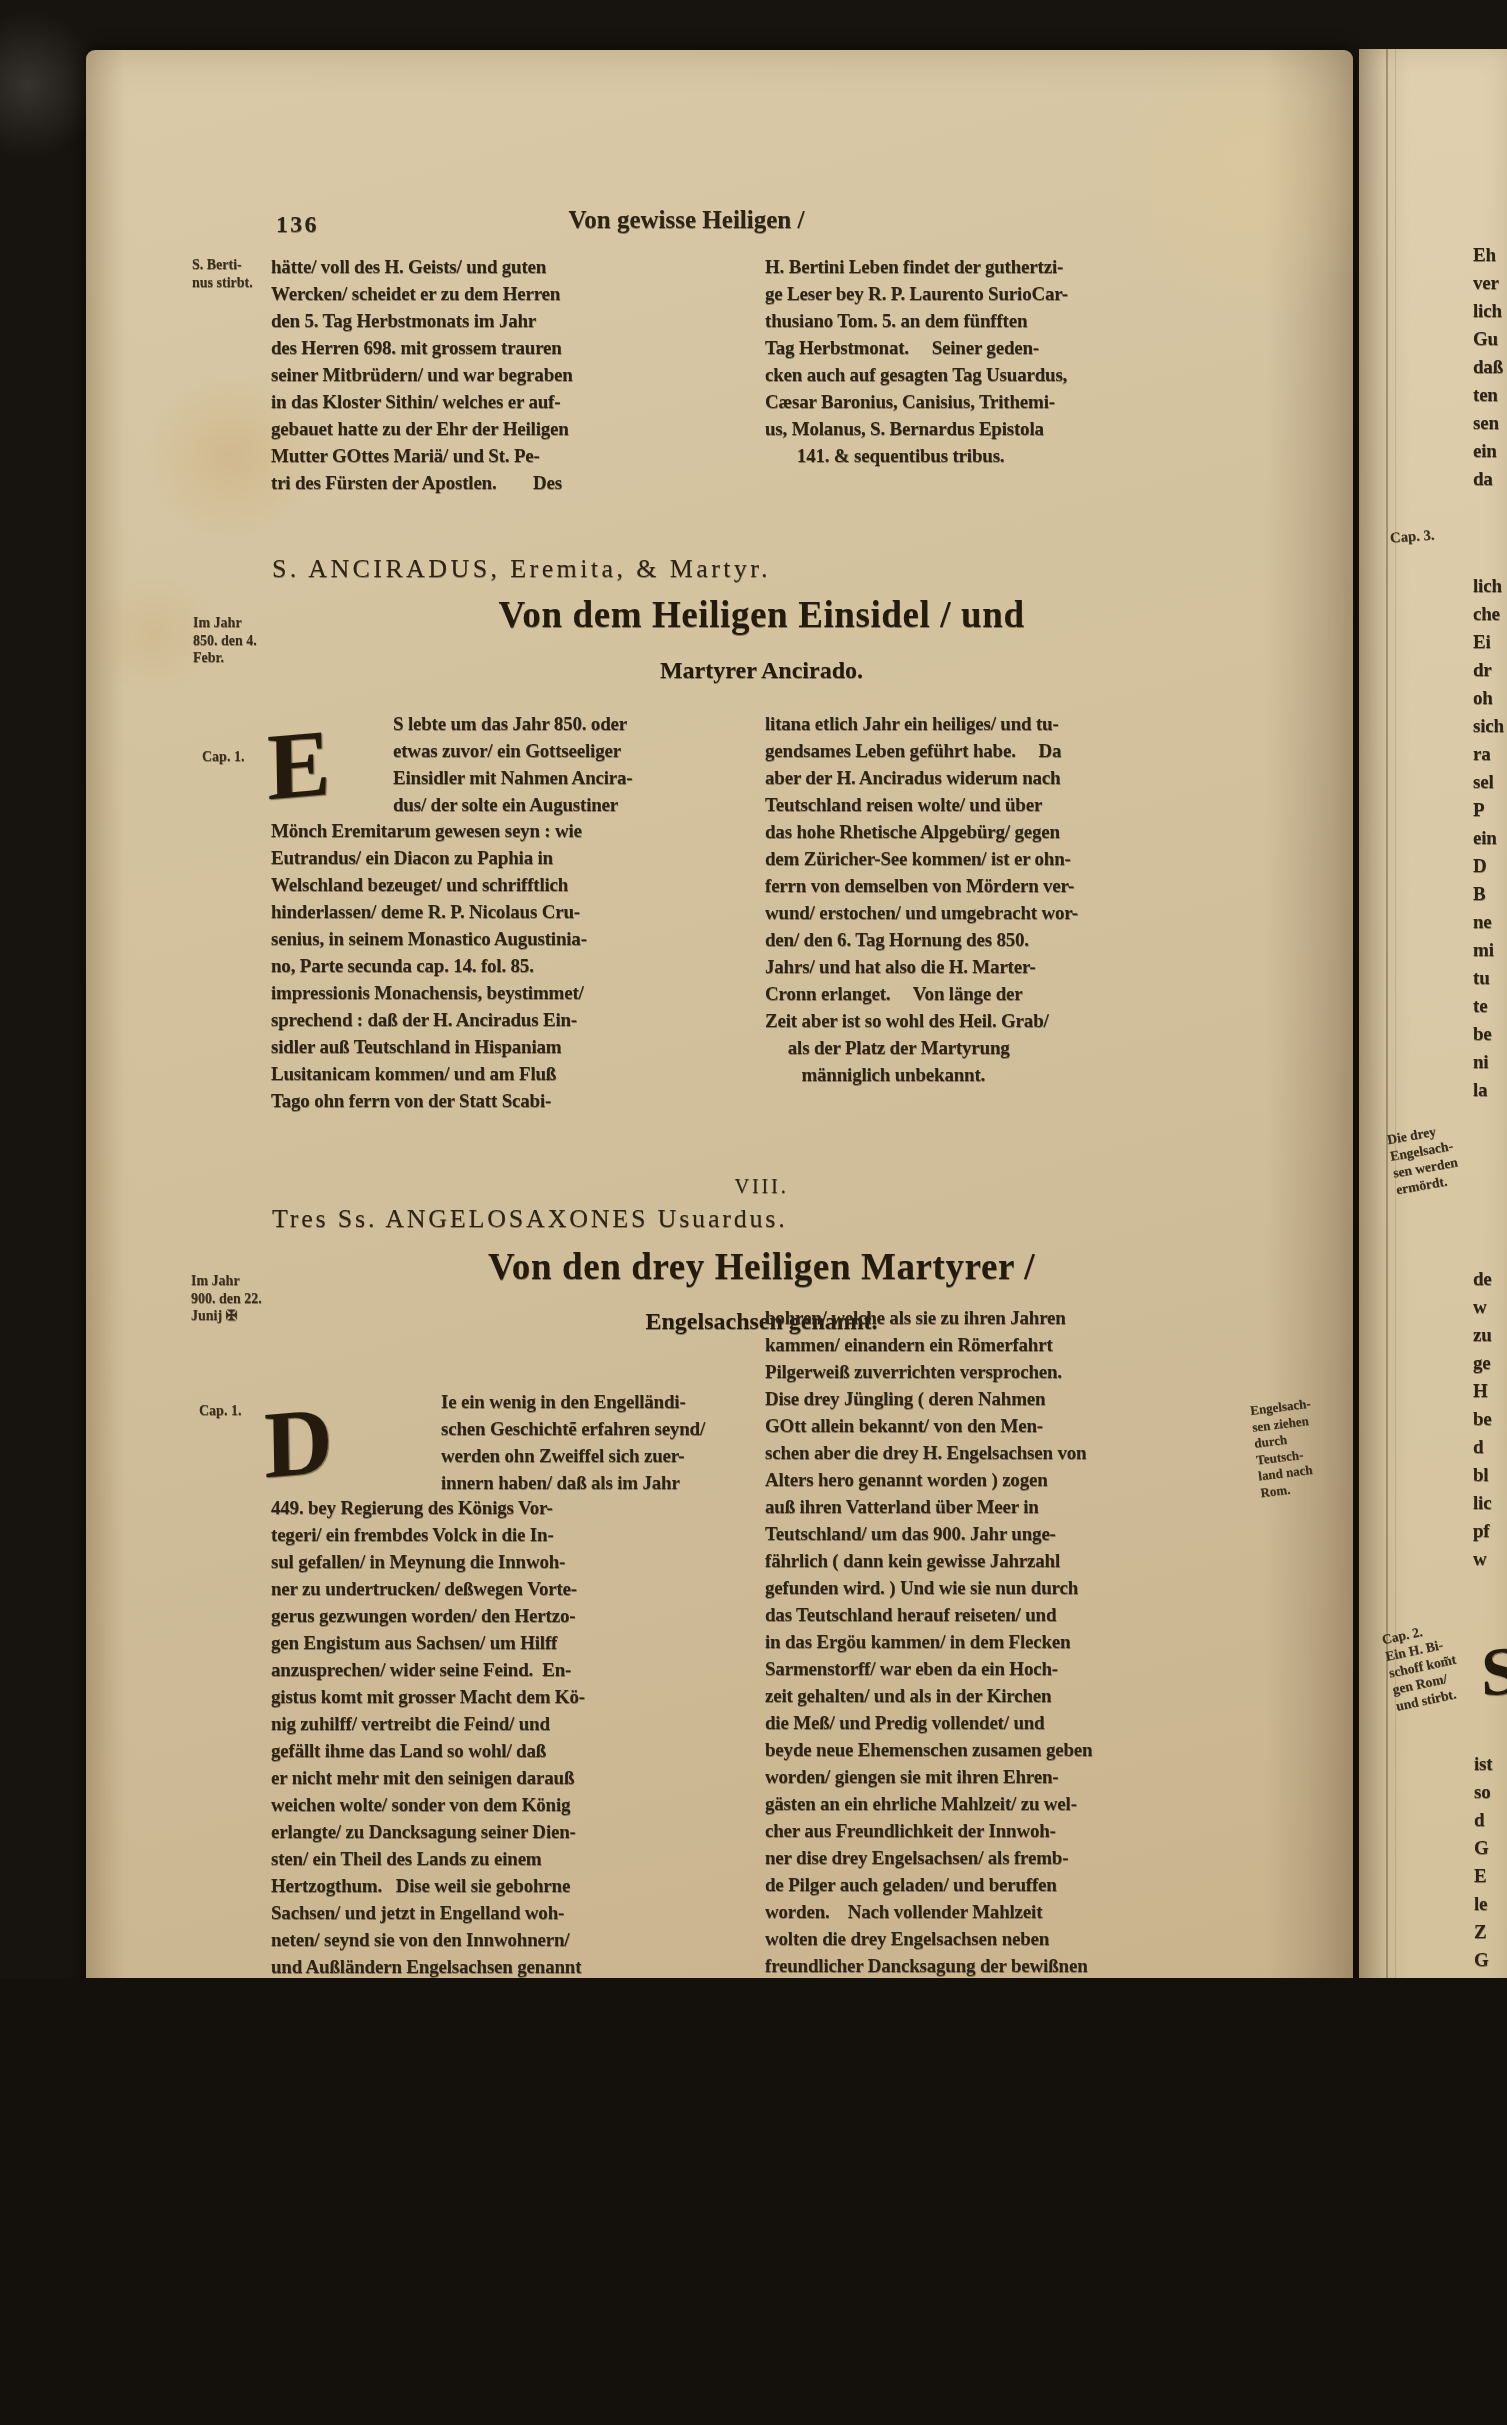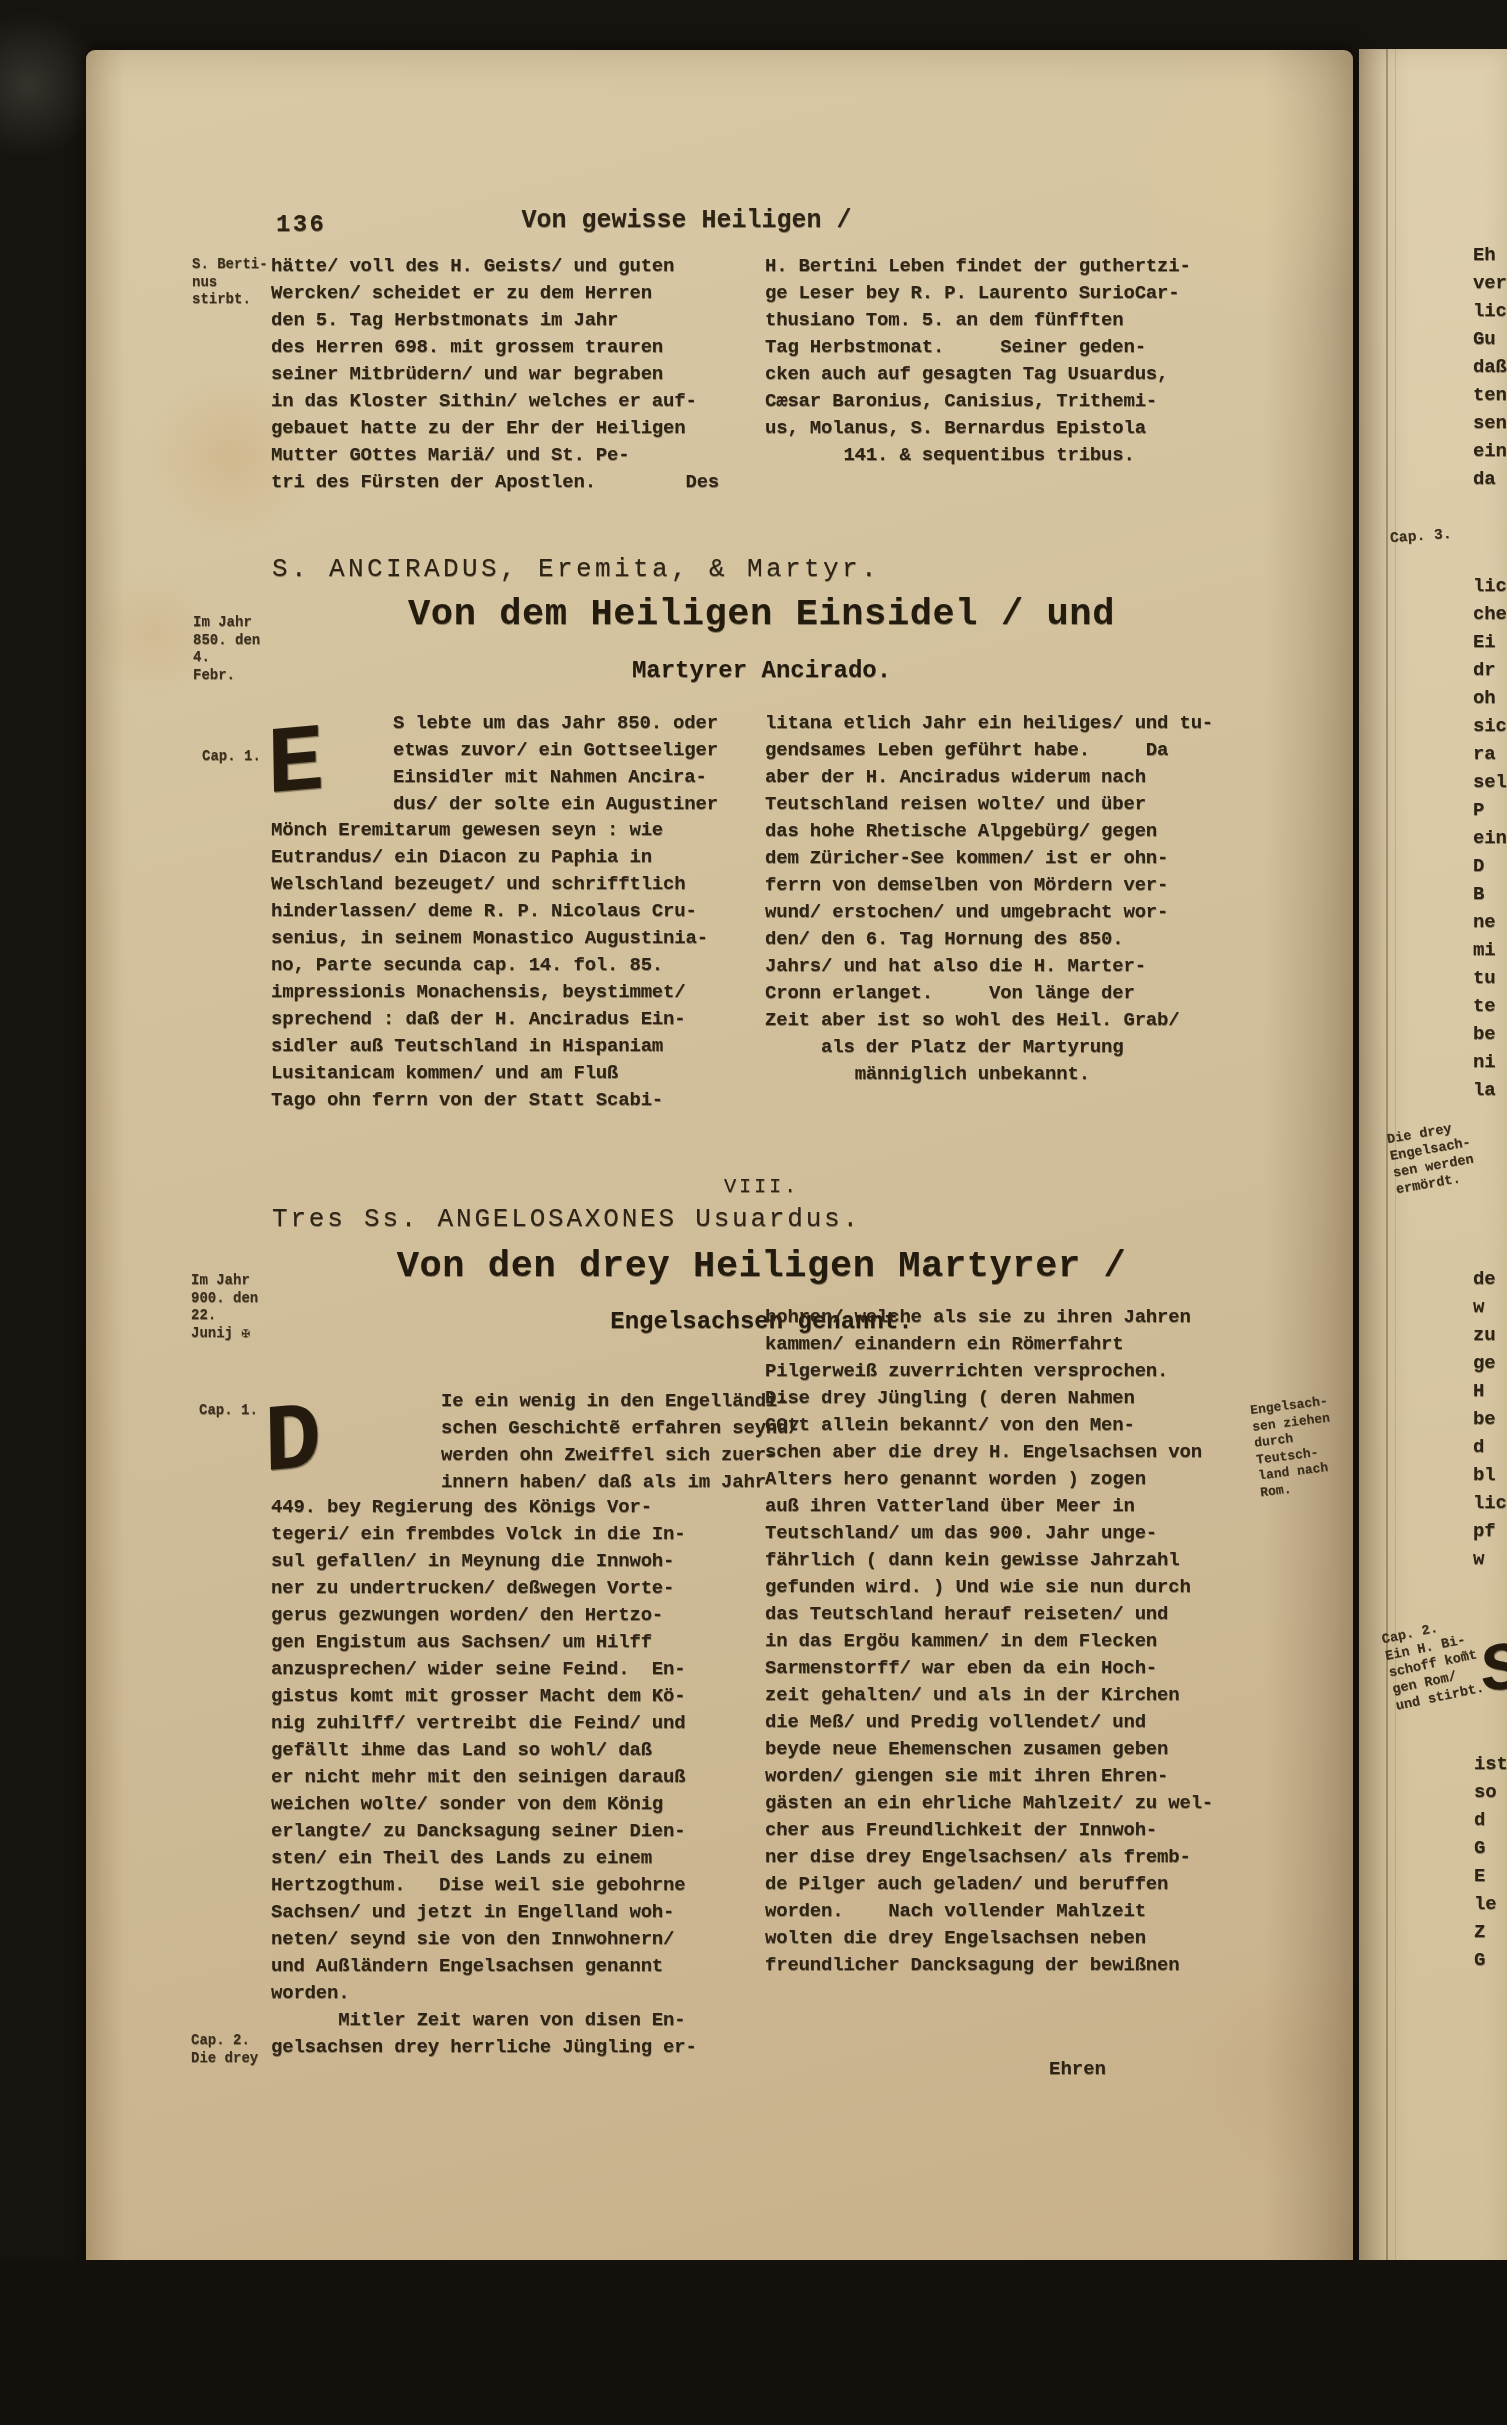--- a/index.html
+++ b/index.html
@@ -1,22 +1,22 @@
 <!DOCTYPE html>
 <html style="font-size:9px"><head>
 <meta charset="utf-8">
 <style>
   html,body{margin:0;padding:0;background:#14110d;}
   .stage{
-    position:relative;width:1508px;height:2260px;overflow:hidden;
+    position:relative;width:1508px;height:1978px;overflow:hidden;
     background:
       radial-gradient(circle at 28px 85px, rgba(125,125,118,0.30), transparent 74px),
       radial-gradient(circle at 31px 2400px, rgba(120,120,112,0.18), transparent 62px),
       #17130e;
-    font-family:Liberation Mono, monospace;
+    font-family:Liberation Serif, serif;
   }
   .abs{position:absolute;}
   .pre{white-space:pre-wrap;}
   .page-main{
     left:86px;top:50px;width:1267px;height:2320px;border-radius:9px;
     background:
       radial-gradient(circle at 145px 406px, rgba(188,140,72,0.22), transparent 85px),
       radial-gradient(circle at 68px 584px, rgba(180,135,70,0.15), transparent 62px),
       radial-gradient(circle at 1169px 125px, rgba(225,200,150,0.35), transparent 147px),
       radial-gradient(circle at 1208px 2019px, rgba(170,130,75,0.12), transparent 113px),

